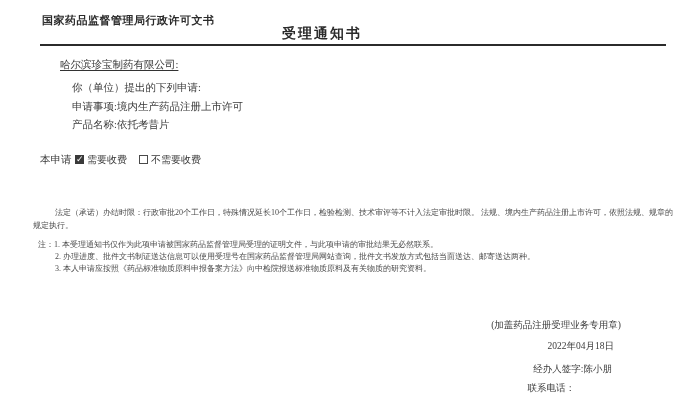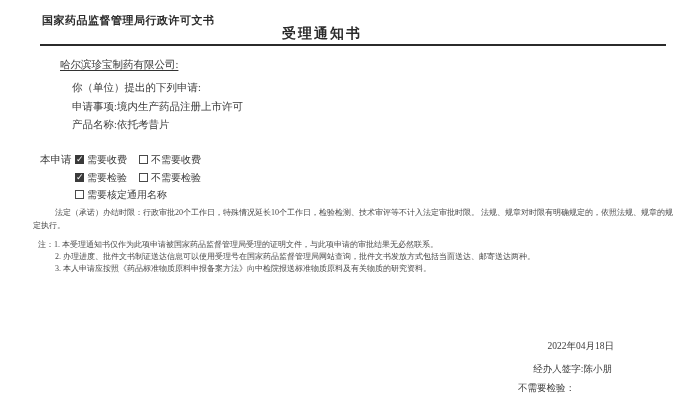--- a/index.html
+++ b/index.html
@@ -62,32 +62,27 @@
   <div class="abs body-line intro">你（单位）提出的下列申请:</div>
   <div class="abs body-line item">申请事项:境内生产药品注册上市许可</div>
   <div class="abs body-line product">产品名称:依托考昔片</div>
 
   <div class="abs apply-label">本申请：</div>
 
   <div class="abs cb-row cb-row-1">
     <span class="cb checked"></span><span>需要收费</span><span class="cb-gap"></span><span class="cb"></span><span>不需要收费</span>
   </div>
 
-  <div class="abs cb-row cb-row-2">
-    <span class="cb checked"></span><span>需要检验</span><span class="cb-gap"></span><span class="cb"></span><span>不需要检验</span>
-  </div>
 
-  <div class="abs cb-row cb-row-3">
-    <span class="cb"></span><span>需要核定通用名称</span>
-  </div>
 
-  <div class="timelimit">法定（承诺）办结时限：行政审批20个工作日，特殊情况延长10个工作日，检验检测、技术审评等不计入法定审批时限。 法规、规章对时限有明确规定的，依照法规、规章的规定执行。</div>
+  <div class="timelimit">法定（承诺）办结时限：行政审批20个工作日，特殊情况延长10个工作日，检验检测、技术审评等不计入法定审批时限。 法规、境内生产药品注册上市许可，依照法规、规章的规定执行。</div>
 
   <div class="abs note note-1">注：1. 本受理通知书仅作为此项申请被国家药品监督管理局受理的证明文件，与此项申请的审批结果无必然联系。</div>
   <div class="abs note note-2">2. 办理进度、批件文书制证送达信息可以使用受理号在国家药品监督管理局网站查询，批件文书发放方式包括当面送达、邮寄送达两种。</div>
   <div class="abs note note-3">3. 本人申请应按照《药品标准物质原料申报备案方法》向中检院报送标准物质原料及有关物质的研究资料。</div>
 
 
+  <div class="abs stamp-note">(加盖药品注册受理业务专用章)</div>
   <div class="abs issue-date">2022年04月18日</div>
   <div class="abs handler">经办人签字:陈小朋</div>
-  <div class="abs phone">不需要检验：</div>
+  <div class="abs phone">联系电话：</div>
 
 </div>
 
 </body></html>

